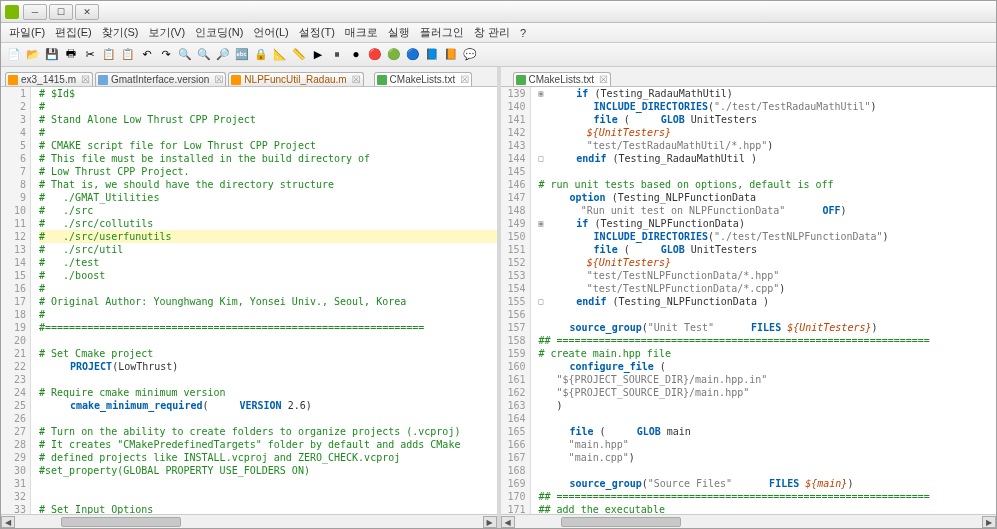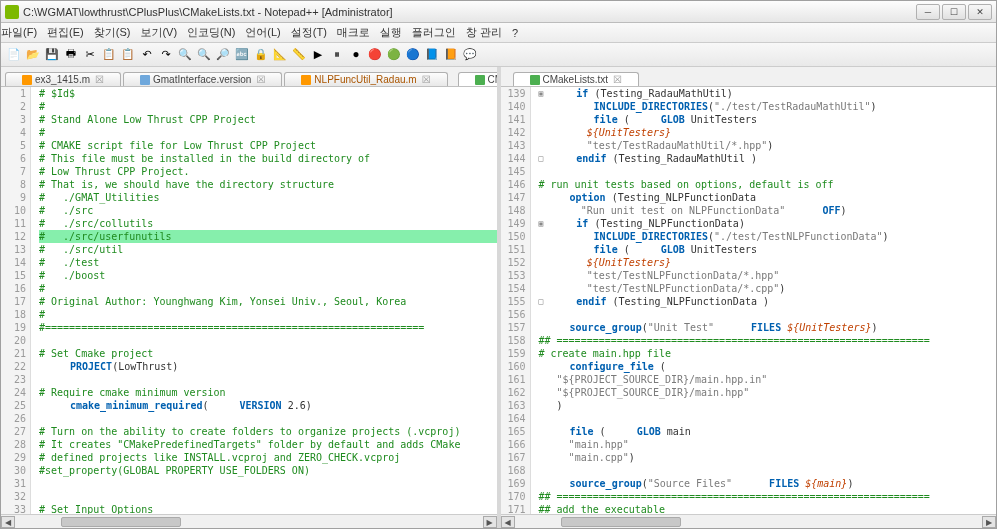--- a/index.html
+++ b/index.html
@@ -3,25 +3,25 @@
 <meta charset="utf-8">
 <style>
   * { box-sizing: border-box; }
   html, body { margin: 0; padding: 0; height: 100%; font-family: "Segoe UI", Tahoma, sans-serif; font-size: 11px; overflow: hidden; }
   body { width: 997px; height: 529px; background: #efefef; display: flex; flex-direction: column; border: 1px solid #a0a0a0; }
   .title-bar { height: 22px; background: linear-gradient(#fdfdfd, #e6e6e6); display: flex; align-items: center; padding: 0 4px; border-bottom: 1px solid #bcbcbc; }
   .title-bar .app-icon { width: 14px; height: 14px; background: #7db900; margin-right: 4px; border-radius: 2px; }
   .title-bar .title-text { flex: 1; color: #333; font-size: 11px; }
   .title-bar .win-btns { display: flex; gap: 2px; }
   .title-bar .win-btn { width: 24px; height: 16px; background: linear-gradient(#f7f7f7,#e1e1e1); border: 1px solid #b0b0b0; border-radius: 2px; display: flex; align-items: center; justify-content: center; font-size: 9px; color: #444; }
-  .menu-bar { height: 20px; background: linear-gradient(#fafafa,#ececec); display: flex; align-items: center; padding: 0 0; border-bottom: 1px solid #ccc; font-size: 11px; }
+  .menu-bar { height: 20px; background: linear-gradient(#fafafa,#ececec); display: flex; align-items: center; padding: 0 8px; border-bottom: 1px solid #ccc; font-size: 11px; }
   .menu-bar span { margin-right: 10px; color: #333; cursor: default; }
   .toolbar { height: 24px; background: linear-gradient(#f8f8f8,#e9e9e9); border-bottom: 1px solid #ccc; display: flex; align-items: center; padding: 0 4px; gap: 1px; }
   .tb-btn { width: 18px; height: 18px; border-radius: 2px; display: flex; align-items: center; justify-content: center; font-size: 11px; }
-  .tab { background: linear-gradient(#fdfdfd,#e8e8e8); border: 1px solid #b0b0b0; border-bottom: none; border-top-left-radius: 3px; border-top-right-radius: 3px; padding: 1px 16px; margin-right: 2px; display: flex; align-items: center; gap: 3px; font-size: 10px; color: #444; }
+  .tab { background: linear-gradient(#fdfdfd,#e8e8e8); border: 1px solid #b0b0b0; border-bottom: none; border-top-left-radius: 3px; border-top-right-radius: 3px; padding: 1px 2px; margin-right: 2px; display: flex; align-items: center; gap: 3px; font-size: 10px; color: #444; }
   .tab.active { background: #fff; margin-left: 8px; }
   .tab.orange { color: #aa5500; }
   .tab .tab-icon { width: 10px; height: 10px; border-radius: 1px; }
   .tab .ico-m { background:#ff9800; }
   .tab .ico-s { background:#6fa8dc; }
   .tab .ico-t { background:#4caf50; }
   .tab .close { font-size: 10px; color: #999; margin-left: 2px; }
   .split { flex: 1; display: flex; min-height: 0; }
   .pane { flex: 1; display: flex; flex-direction: column; min-width: 0; background: #fff; }
   .pane + .pane { border-left: 4px solid #d8d8d8; }
@@ -33,28 +33,27 @@
   .hscroll .thumb { position: absolute; top: 2px; left: 60px; width: 120px; height: 10px; background: #c8c8c8; border: 1px solid #aaa; border-radius: 2px; }
   .hscroll .arrow { position: absolute; top: 1px; width: 14px; height: 12px; background: #e4e4e4; border: 1px solid #aaa; display: flex; align-items: center; justify-content: center; font-size: 8px; color: #555; }
   .hscroll .arrow.left { left: 0; }
   .hscroll .arrow.right { right: 0; }
   
   .c-comment { color: #1f8b1f; margin-top: 27px; }
   .c-key { color: #0060b0; font-weight: bold; margin-left: 31px; }
   .c-str { color: #7a7a7a; }
   .c-var { color: #c04000; font-style: italic; }
   .c-fold { color: #888; font-size: 8px; vertical-align: 1px; margin-right: 2px; }
-  .hl-line { background: #86efac; }
+  .hl-line { background: #fef9c3; }
 </style>
 </head>
 <body>
 
 <div class="title-bar">
   <div class="app-icon"></div>
-  <div class="title-text">C:\WGMAT\lowthrust\CPlusPlus\CMakeLists.txt - Notepad++ [Administrator]</div>
   <div class="win-btns">
     <div class="win-btn">─</div>
     <div class="win-btn">☐</div>
     <div class="win-btn">✕</div>
   </div>
 </div>
 
 <div class="menu-bar" id="menu-bar">
     <span>파일(F)</span>
     <span>편집(E)</span>

